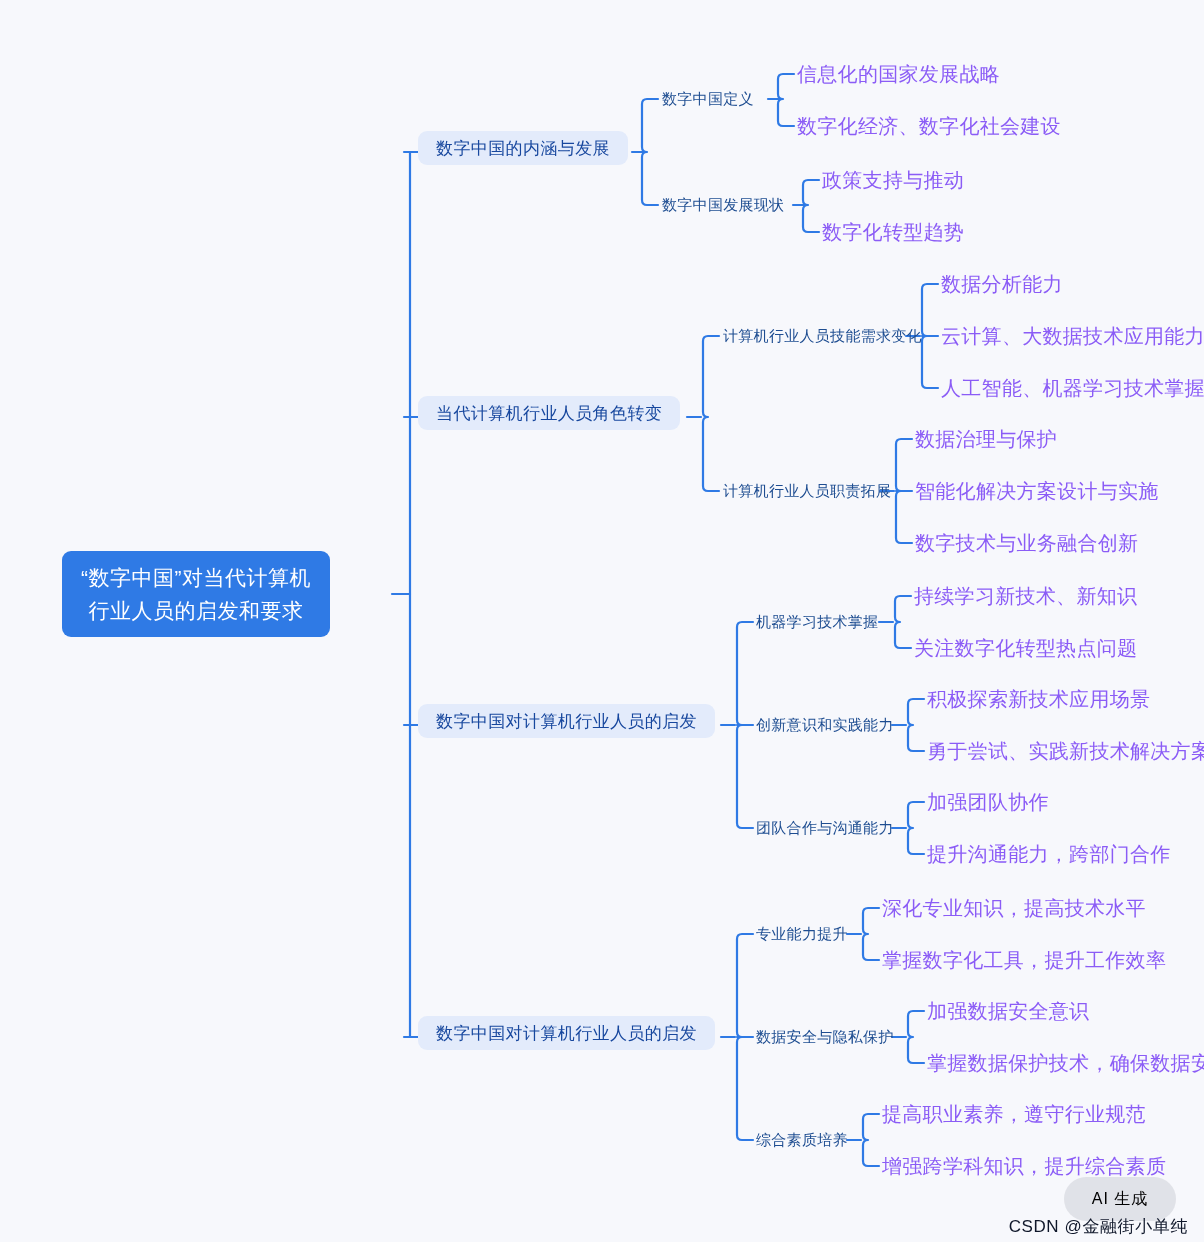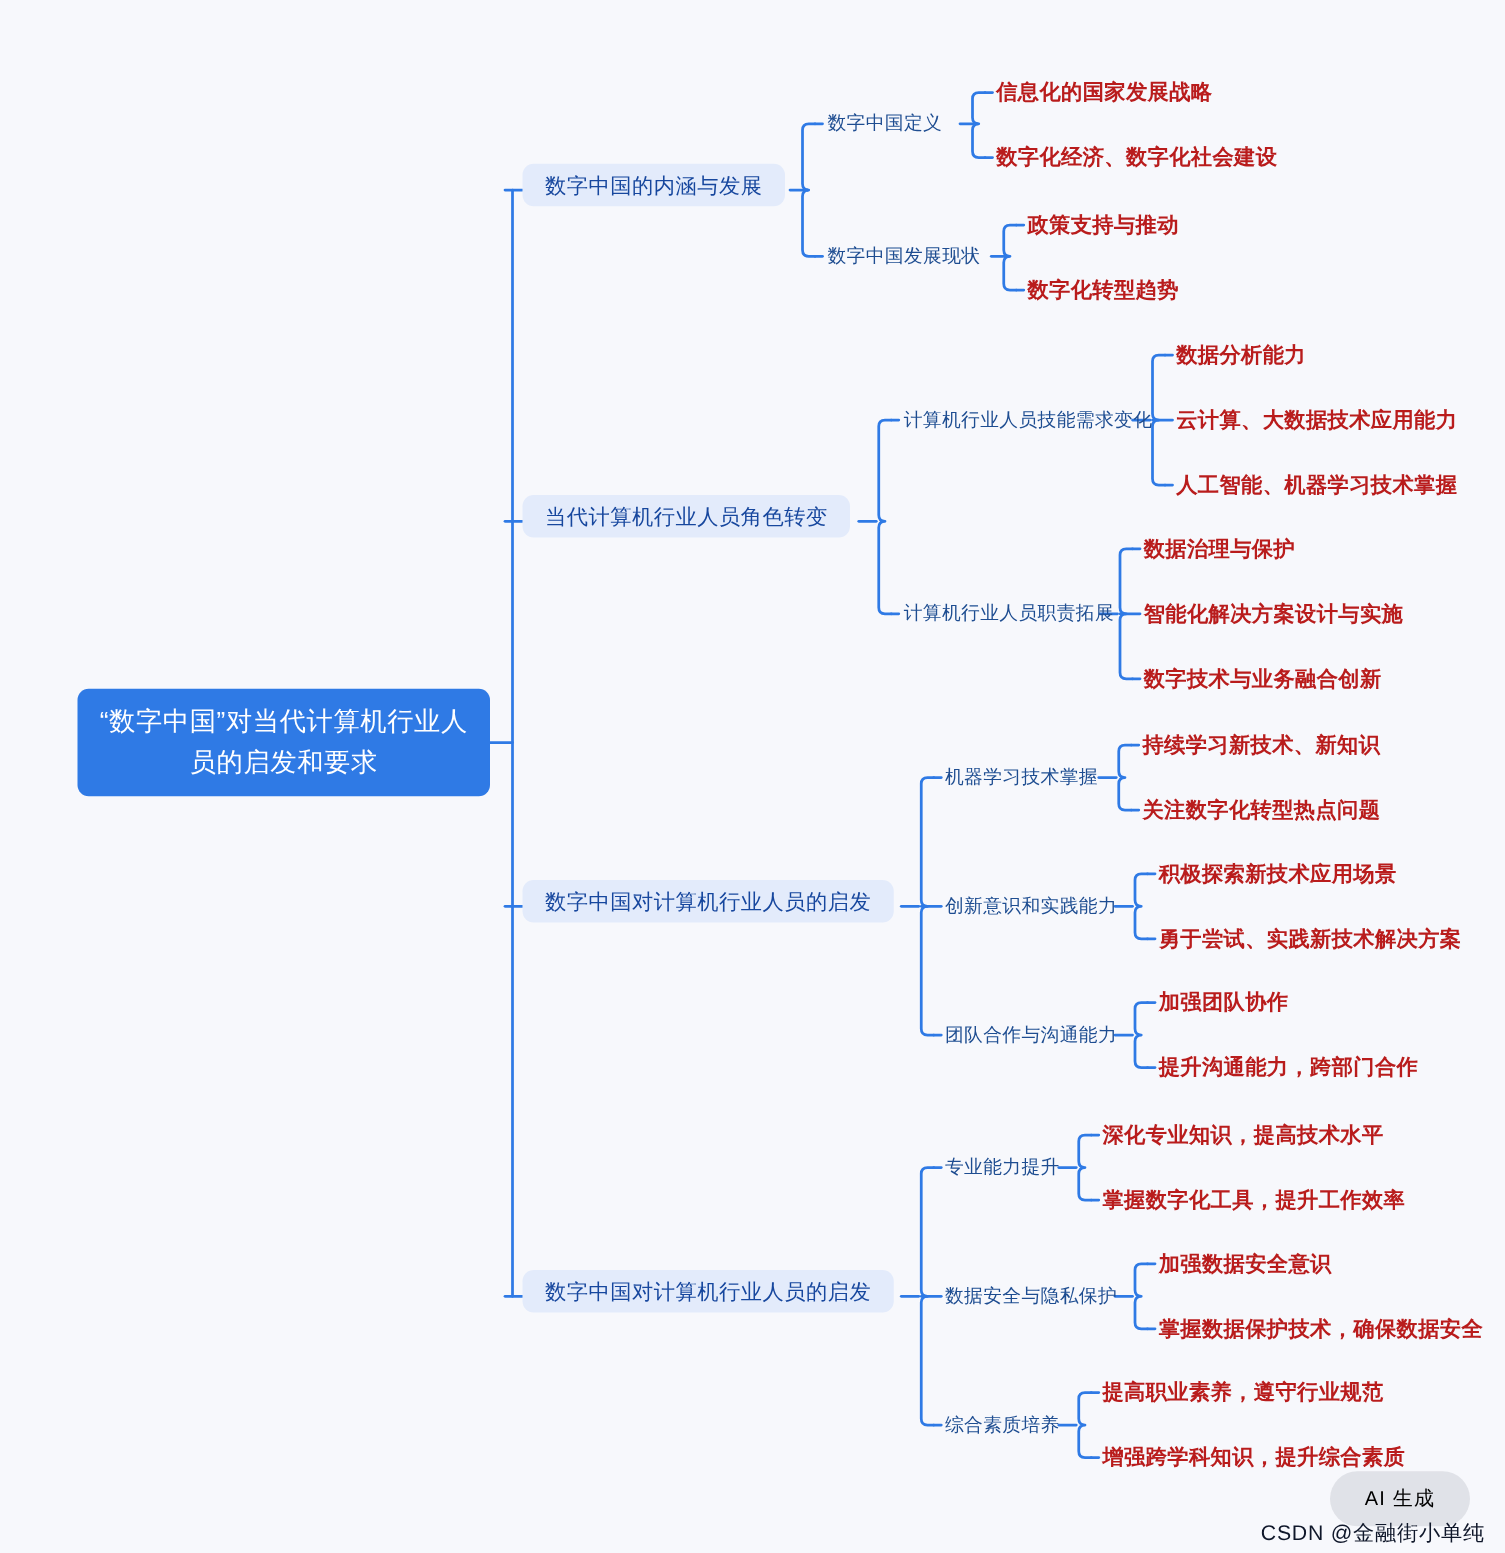--- a/index.html
+++ b/index.html
@@ -36,21 +36,21 @@
     stroke-width: 2.2;
     stroke-linecap: round;
     stroke-linejoin: round;
   }
 
   
   .root-node {
     position: absolute;
     left: 62px;
     top: 551px;
-    width: 330px;
+    width: 268px;
     height: 86px;
     background: #2f7ae5;
     border-radius: 9px;
     display: flex;
     align-items: center;
     justify-content: center;
     text-align: center;
     color: #ffffff;
     font-size: 21px;
     line-height: 33px;
@@ -83,26 +83,25 @@
     color: #1e4d91;
     font-size: 15px;
     letter-spacing: 0.3px;
     white-space: nowrap;
     transform: translateY(-50%);
   }
 
   
   .leaf-label {
     position: absolute;
-    color: #b91c1c;
-    font-size: 17px;
+    color: #8b5cf6;
+    font-size: 20px;
     letter-spacing: 0.3px;
     white-space: nowrap;
     transform: translateY(-50%);
-    font-weight: bold;
   }
 
   
   .ai-badge {
     position: absolute;
     right: 28px;
     top: 1177px;
     width: 112px;
     height: 44px;
     border-radius: 22px;

